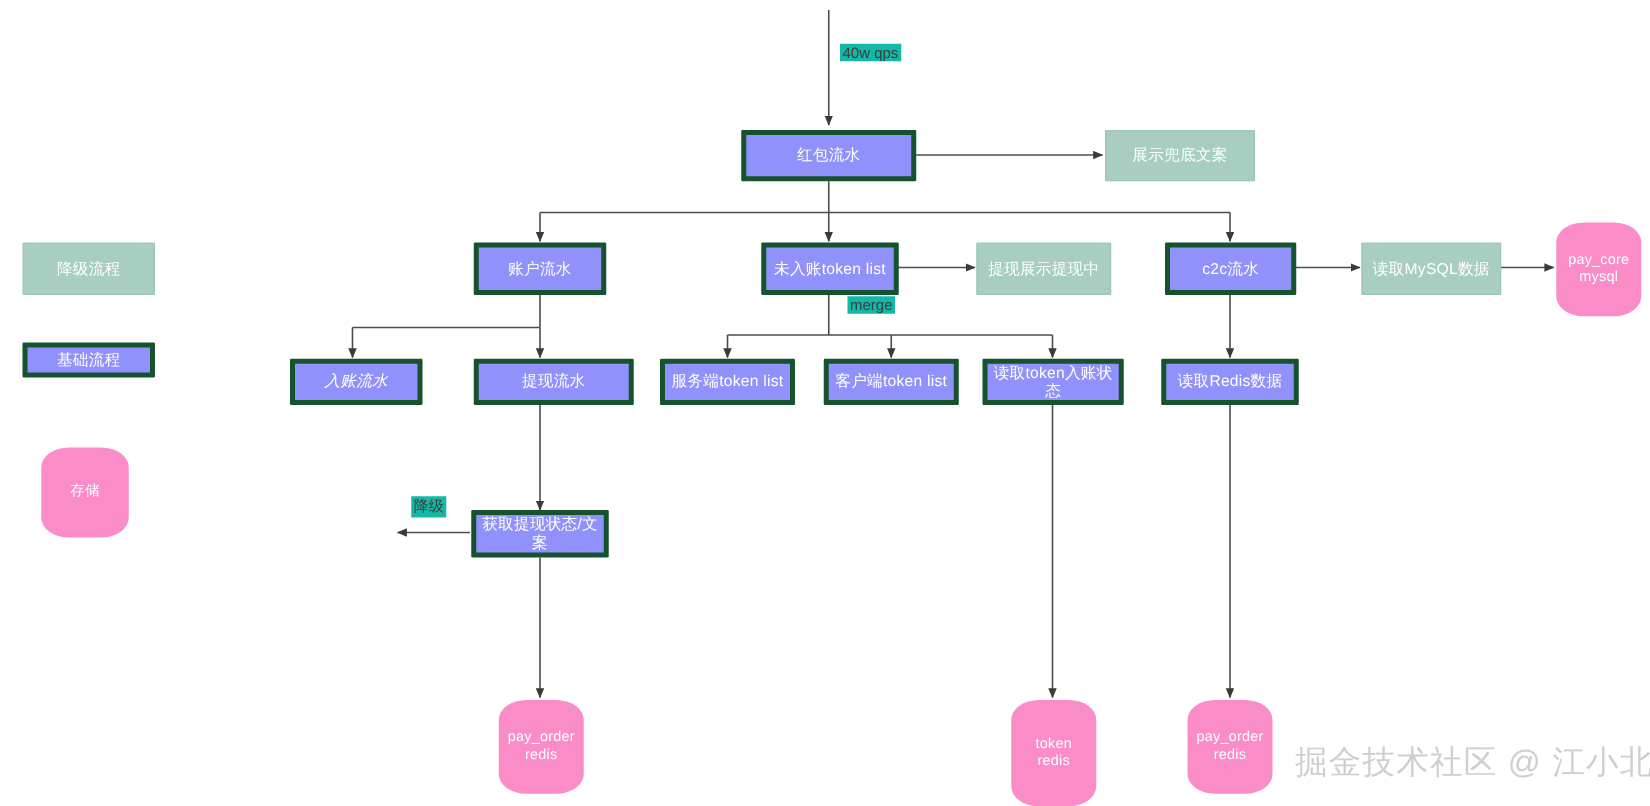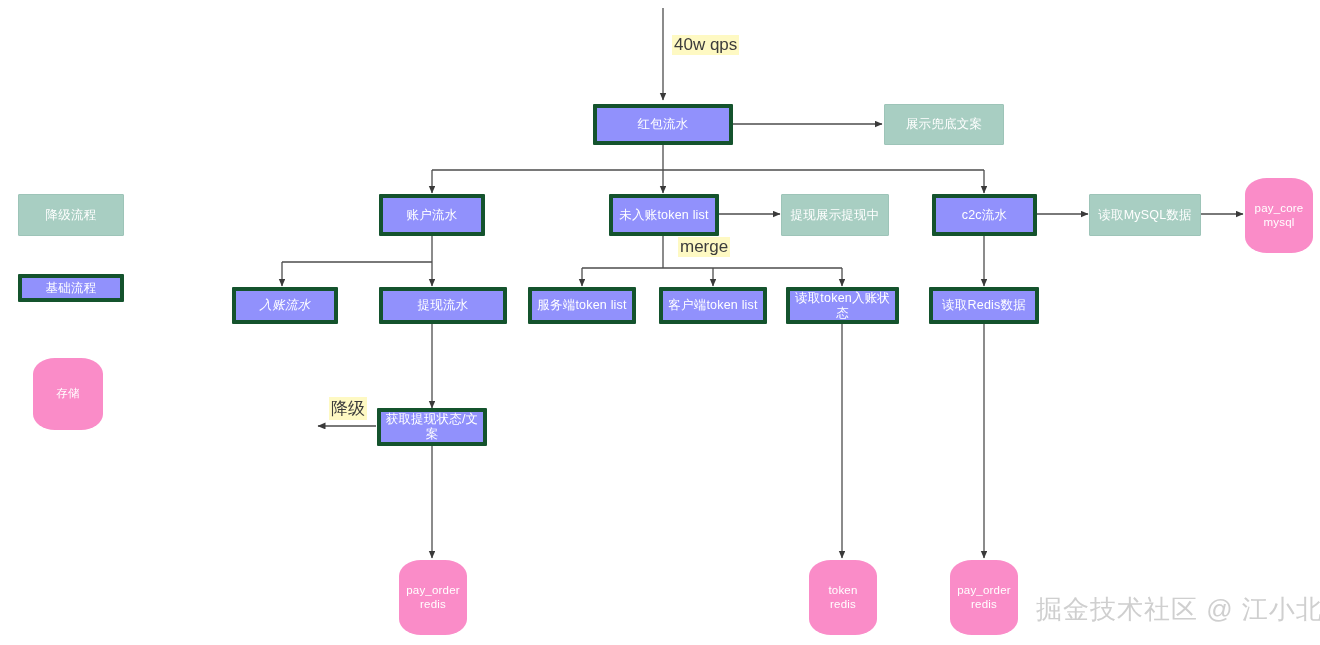--- a/index.html
+++ b/index.html
@@ -50,24 +50,24 @@
   .node.cyl {
     background: #fa8cc8;
     border-radius: 22px / 16px;
     font-size: 11.5px;
   }
   .node .lines {
     display: block;
   }
   .edge-label {
     position: absolute;
-    font-size: 17px;
+    font-size: 12px;
     color: #3c3c3c;
     white-space: nowrap;
-    background: #fef9c3;
+    background: #14b8a6;
     padding: 0 2px;
   }
   .watermark {
     position: absolute;
     font-size: 26px;
     color: #cfcfcf;
     white-space: nowrap;
     letter-spacing: 1px;
   }
 </style>
@@ -197,21 +197,21 @@
 
   <div class="node rect purple" style="left:377px; top:408px; width:110px; height:38px;">
     <span>获取提现状态/文案</span>
   </div>
 
   <div class="node cyl" style="left:399px; top:560px; width:68px; height:75px;">
     <span class="lines" style="white-space:pre-line;">pay_order
 redis</span>
   </div>
 
-  <div class="node cyl" style="left:809px; top:560px; width:68px; height:75px;">
+  <div class="node cyl" style="left:809px; top:560px; width:68px; height:85px;">
     <span class="lines" style="white-space:pre-line;">token
 redis</span>
   </div>
 
   <div class="node cyl" style="left:950px; top:560px; width:68px; height:75px;">
     <span class="lines" style="white-space:pre-line;">pay_order
 redis</span>
   </div>
 
   <div class="edge-label" style="left:672px; top:35px;">40w qps</div>

